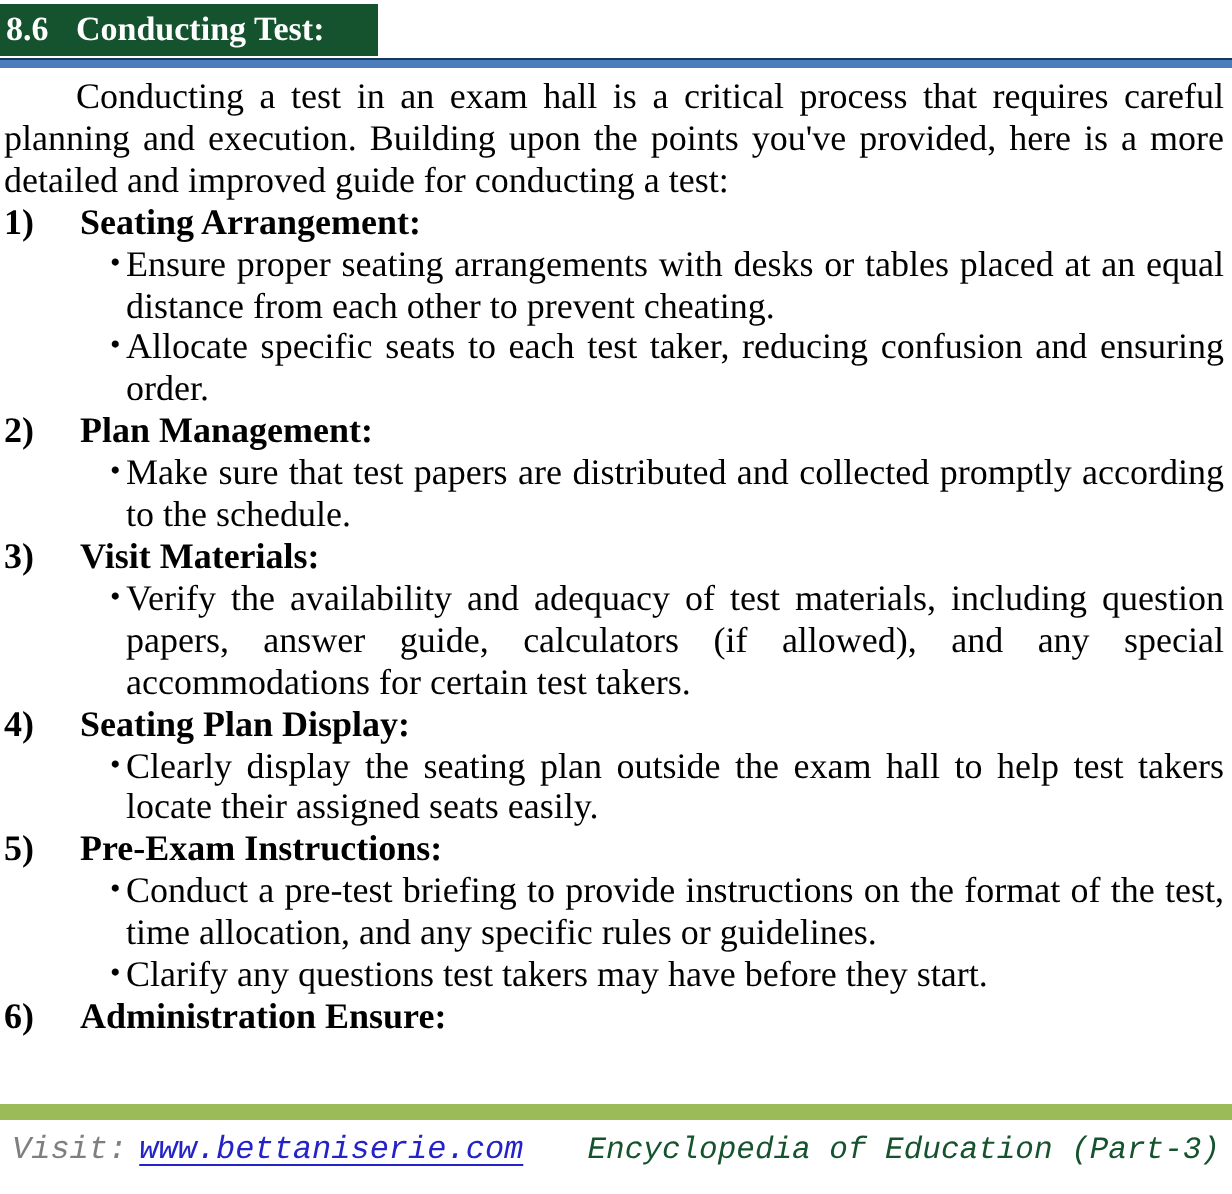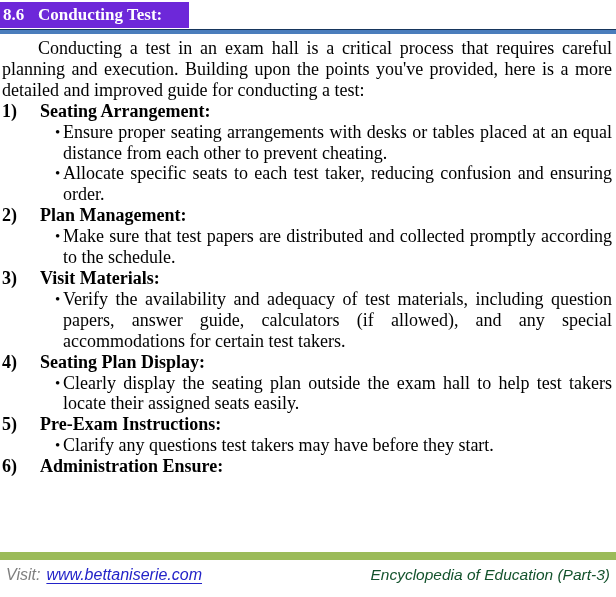--- a/index.html
+++ b/index.html
@@ -8,21 +8,21 @@
     width:616px;height:597px;
     background:#ffffff;
     overflow:hidden;
     font-family:"Liberation Serif", serif;
     color:#000;
   }
   
   .title-bar{
     position:absolute;top:2px;left:0;
     width:189px;height:26px;
-    background:#6d28d9;color:#ffffff;
+    background:#14532d;color:#ffffff;
     font-weight:bold;font-size:17px;
     display:flex;align-items:center;
     box-sizing:border-box;padding-left:3px;
   }
   .title-bar .sec-num{display:inline-block;width:35px;}
   
   .blue-rule{
     position:absolute;top:29px;left:0;
     width:616px;height:5px;
     background:#4a7dbc;
@@ -48,21 +48,21 @@
   
   .green-rule{
     position:absolute;top:552px;left:0;
     width:616px;height:8px;
     background:#9bbb59;
   }
   .footer-row{
     position:absolute;top:566px;left:6px;
     width:604px;
     display:flex;justify-content:space-between;align-items:baseline;
-    font-family:Liberation Sans, sans-serif;
+    font-family:Liberation Mono, monospace;
     font-style:italic;font-size:16px;
   }
   .visit-label{color:#7f7f7f;margin-right:6px;}
   .visit-link{
     color:#2323c8;
     text-decoration:underline;
     text-underline-offset:3px;
     cursor:pointer;
   }
   .footer-right{color:#14532d;font-size:15.5px;}
@@ -105,20 +105,21 @@
     <p class="item-head">
       <span class="item-num">4)</span>
       <span>Seating Plan Display:</span>
     </p>
     <p class="bullet">Clearly display the seating plan outside the exam hall to help test takers locate their assigned seats easily.</p>
 
     <p class="item-head">
       <span class="item-num">5)</span>
       <span>Pre-Exam Instructions:</span>
     </p>
+    <p class="bullet">Conduct a pre-test briefing to provide instructions on the format of the test, time allocation, and any specific rules or guidelines.</p>
     <p class="bullet">Clarify any questions test takers may have before they start.</p>
 
     <p class="item-head">
       <span class="item-num">6)</span>
       <span>Administration Ensure:</span>
     </p>
 
   </div>
 
   <div class="green-rule"></div>

